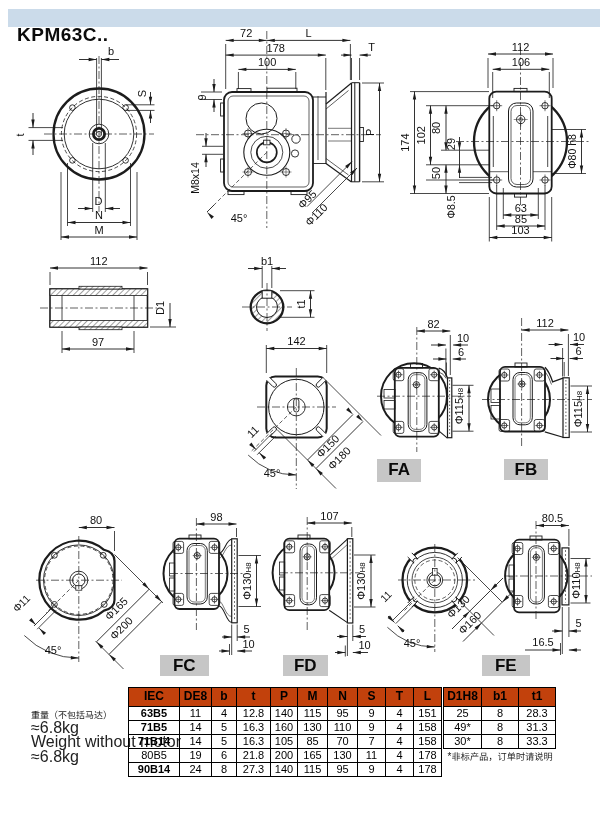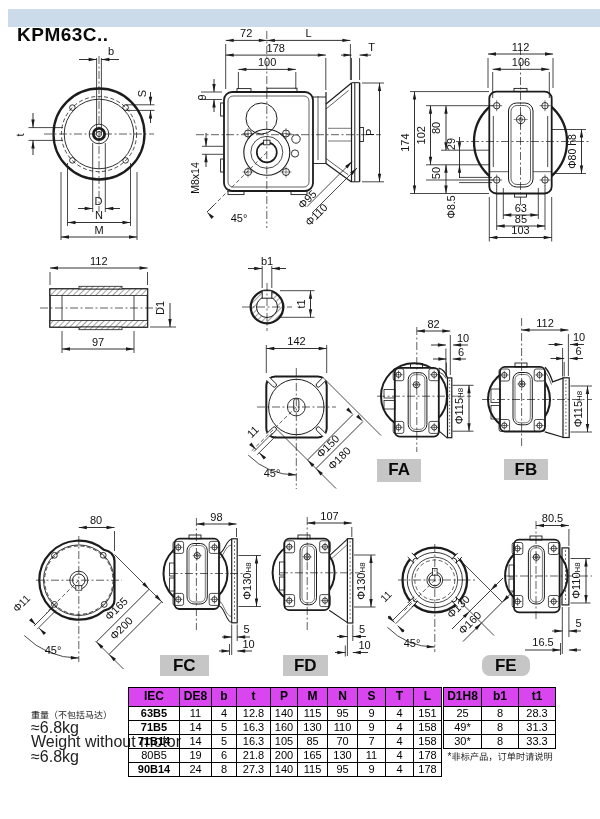--- a/index.html
+++ b/index.html
@@ -2,21 +2,21 @@
 <html><head><meta charset="utf-8"><style>
 html,body{margin:0;padding:0;background:#fff;}
 body{width:600px;height:819px;font-family:"Liberation Sans",sans-serif;}
 #page{position:relative;width:600px;height:819px;overflow:hidden;background:#fff;}
 .bar{position:absolute;left:8px;top:9px;width:592px;height:18px;background:#cbdbea;}
 .title{position:absolute;left:17px;top:8px;font-size:19px;font-weight:bold;letter-spacing:0.5px;color:#0b0b0b;margin-top:16px;}
 .lbl{position:absolute;background:#c6c6c6;color:#0a0a0a;font-weight:bold;font-size:17px;text-align:center;}
 .wt{position:absolute;left:31px;top:706px;font-size:16px;color:#222;line-height:14.7px;white-space:nowrap;}
 table{border-collapse:collapse;table-layout:fixed;}
 td,th{border:1px solid #000;font-size:11px;text-align:center;padding:0;line-height:13px;height:13px;overflow:hidden;}
-th{background:#d946ef;font-size:12px;height:17.5px;}
+th{background:#c2410c;font-size:12px;height:17.5px;}
 .t1{position:absolute;left:128px;top:687px;}
 .t2{position:absolute;left:443px;top:687px;}
 .note{font-size:9.5px;text-align:left;padding:16.5px 0 0 4px;line-height:14px;vertical-align:top;white-space:nowrap;}
 </style></head><body>
 <div id="page">
 <div class="bar"></div>
     <div class="title">KPM63C..</div>
 <svg width="600" height="819" style="position:absolute;left:0;top:0;z-index:5;pointer-events:none">
       <defs>
         <pattern id="h1" patternUnits="userSpaceOnUse" width="4" height="4" patternTransform="rotate(45)">
@@ -744,21 +744,21 @@
       <path transform="translate(506.7,760.0) scale(0.009200,-0.009200)" d="M221 437H459V329H221ZM536 437H785V329H536ZM221 603H459V497H221ZM536 603H785V497H536ZM709 836C686 785 645 715 609 667H366L407 687C387 729 340 791 299 836L236 806C272 764 311 707 333 667H148V265H459V170H54V100H459V-79H536V100H949V170H536V265H861V667H693C725 709 760 761 790 809Z" fill="#222"></path>
       <path transform="translate(515.9,760.0) scale(0.009200,-0.009200)" d="M474 452C527 375 595 269 627 208L693 246C659 307 590 409 536 485ZM324 402V174H153V402ZM324 469H153V688H324ZM81 756V25H153V106H394V756ZM764 835V640H440V566H764V33C764 13 756 6 736 6C714 4 640 4 562 7C573 -15 585 -49 590 -70C690 -70 754 -69 790 -56C826 -44 840 -22 840 33V566H962V640H840V835Z" fill="#222"></path>
       <path transform="translate(525.1,760.0) scale(0.009200,-0.009200)" d="M107 772C159 725 225 659 256 617L307 670C276 711 208 773 155 818ZM42 526V454H192V88C192 44 162 14 144 2C157 -13 177 -44 184 -62C198 -41 224 -20 393 110C385 125 373 154 368 174L264 96V526ZM494 212H808V130H494ZM494 265V342H808V265ZM614 840V762H382V704H614V640H407V585H614V516H352V458H960V516H688V585H899V640H688V704H929V762H688V840ZM424 400V-79H494V75H808V5C808 -7 803 -11 790 -12C776 -13 728 -13 677 -11C687 -29 696 -57 699 -76C770 -76 816 -76 843 -64C872 -53 880 -33 880 4V400Z" fill="#222"></path>
       <path transform="translate(534.3,760.0) scale(0.009200,-0.009200)" d="M111 773C165 724 232 654 263 610L317 663C285 705 216 772 162 819ZM457 571H797V389H457ZM176 -42C190 -22 218 1 406 139C398 154 386 184 380 206L266 126V526H45V453H191V119C191 75 152 40 132 27C147 11 168 -22 176 -42ZM384 639V321H511C498 157 464 40 297 -23C313 -37 334 -63 343 -81C528 -5 571 130 587 321H676V34C676 -44 694 -66 768 -66C784 -66 854 -66 868 -66C932 -66 951 -32 959 97C938 103 907 115 891 128C890 19 885 4 861 4C847 4 790 4 779 4C754 4 750 8 750 35V321H872V639H768C796 692 826 756 852 815L774 839C755 779 719 696 688 639H518L585 668C569 714 529 785 490 837L426 811C464 757 501 685 516 639Z" fill="#222"></path>
       <path transform="translate(543.5,760.0) scale(0.009200,-0.009200)" d="M338 451V252H151V451ZM338 519H151V710H338ZM80 779V88H151V182H408V779ZM854 727V554H574V727ZM501 797V441C501 285 484 94 314 -35C330 -46 358 -71 369 -87C484 1 535 122 558 241H854V19C854 1 847 -5 829 -5C812 -6 749 -7 684 -4C695 -25 708 -57 711 -78C798 -78 852 -76 885 -64C917 -52 928 -28 928 19V797ZM854 486V309H568C573 354 574 399 574 440V486Z" fill="#222"></path>
     </svg>
 <div class="lbl" style="left:376.8px;top:458.8px;width:44.6px;height:23px;line-height:21.4px;">FA</div>
 <div class="lbl" style="left:503.8px;top:458.8px;width:44.2px;height:21.4px;line-height:21.4px;">FB</div>
 <div class="lbl" style="left:160px;top:654.8px;width:48.6px;height:21.6px;line-height:21.6px;">FC</div>
 <div class="lbl" style="left:282.5px;top:654.8px;width:45.5px;height:21.6px;line-height:21.6px;">FD</div>
-<div class="lbl" style="left:481.5px;top:654.8px;width:48.5px;height:21.6px;line-height:21.6px;border-radius:8px;">FE</div>
+<div class="lbl" style="left:481.5px;top:654.8px;width:48.5px;height:21.6px;line-height:21.6px;">FE</div>
 <div class="wt" style="top:720.5px">≈6.8kg<br>Weight without motor<br>≈6.8kg</div>
 <table class="t1">
       <tbody>
         <tr>
           <th style="width:50px">IEC</th>
           <th style="width:31px">DE8</th>
           <th style="width:24px">b</th>
           <th style="width:33px">t</th>
           <th style="width:26px">P</th>
           <th style="width:29px">M</th>

